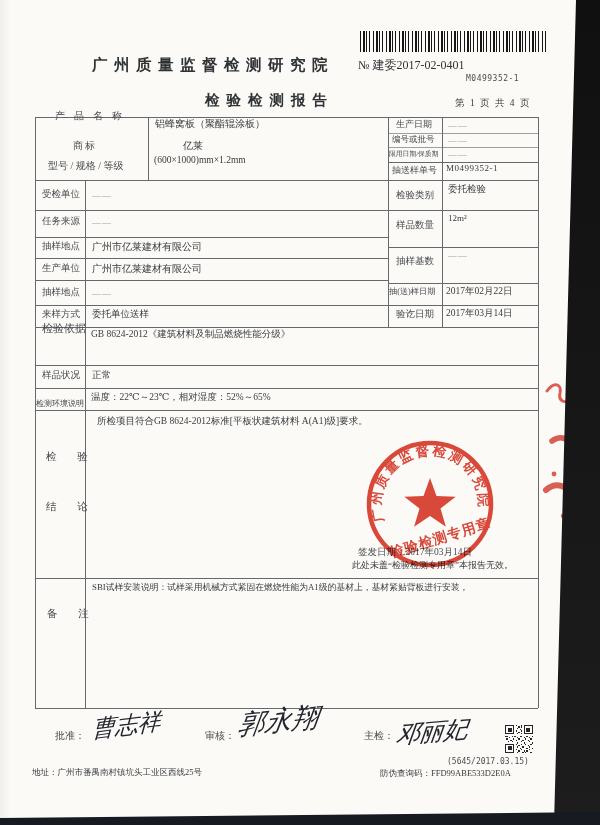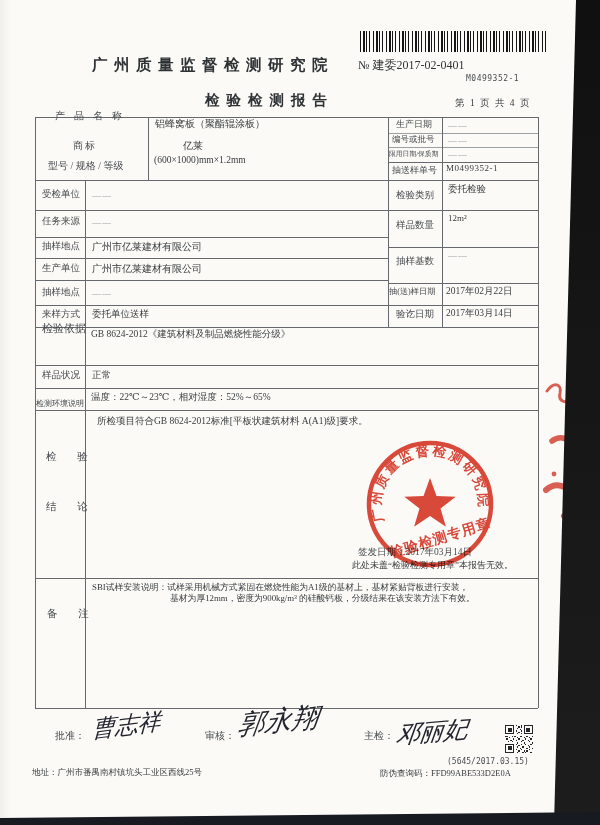--- a/index.html
+++ b/index.html
@@ -138,21 +138,20 @@
     <path id="arcp" d="M -46 17 A 49 49 0 1 1 46 17" fill="none"></path>
     <text font-size="13.5" fill="#d93a2b" font-weight="bold" letter-spacing="2.5">
       <textPath href="#arcp" xlink:href="#arcp" startOffset="0">广州质量监督检测研究院</textPath>
     </text>
     <path d="M0,-27 L6.5,-8.9 L25.7,-8.3 L10.5,3.4 L15.9,21.8 L0,11 L-15.9,21.8 L-10.5,3.4 L-25.7,-8.3 L-6.5,-8.9 Z" transform="translate(0,1)" fill="#d93a2b"></path>
     <text x="0" y="40" text-anchor="middle" transform="rotate(-17)" font-size="14" font-weight="bold" fill="#d93a2b" letter-spacing="1">检验检测专用章</text>
   </svg>
 
   <div class="t lab" style="left:47px;top:609px;font-size:10.5px;letter-spacing:9px;">备 注</div>
   <div class="t" style="left:92px;top:583px;font-size:8.8px;">SBI试样安装说明：试样采用机械方式紧固在燃烧性能为A1级的基材上，基材紧贴背板进行安装，</div>
-  <div class="t" style="left:170px;top:594px;font-size:8.8px;">基材为厚12mm，密度为900kg/m³ 的硅酸钙板，分级结果在该安装方法下有效。</div>
 
   <div class="t lab" style="left:55px;top:731px;font-size:10px;">批准：</div>
   <div class="sig" style="left:92px;top:714px;font-size:23px;transform:rotate(-7deg) skewX(-10deg);">曹志祥</div>
   <div class="t lab" style="left:205px;top:731px;font-size:10px;">审核：</div>
   <div class="sig" style="left:238px;top:708px;font-size:27px;transform:rotate(-6deg) skewX(-14deg);">郭永翔</div>
   <div class="t lab" style="left:364px;top:731px;font-size:10px;font-family:Liberation Serif, serif;">主检：</div>
   <div class="sig" style="left:396px;top:720px;font-size:24px;transform:rotate(-5deg) skewX(-12deg);">邓丽妃</div>
 
   <svg style="left:505px;top:725px;" width="28" height="28" viewBox="0 0 21 21" shape-rendering="crispEdges">
     <path fill="#24262a" d="M0 0h7v7H0z M14 0h7v7h-7z M0 14h7v7H0z"></path>

